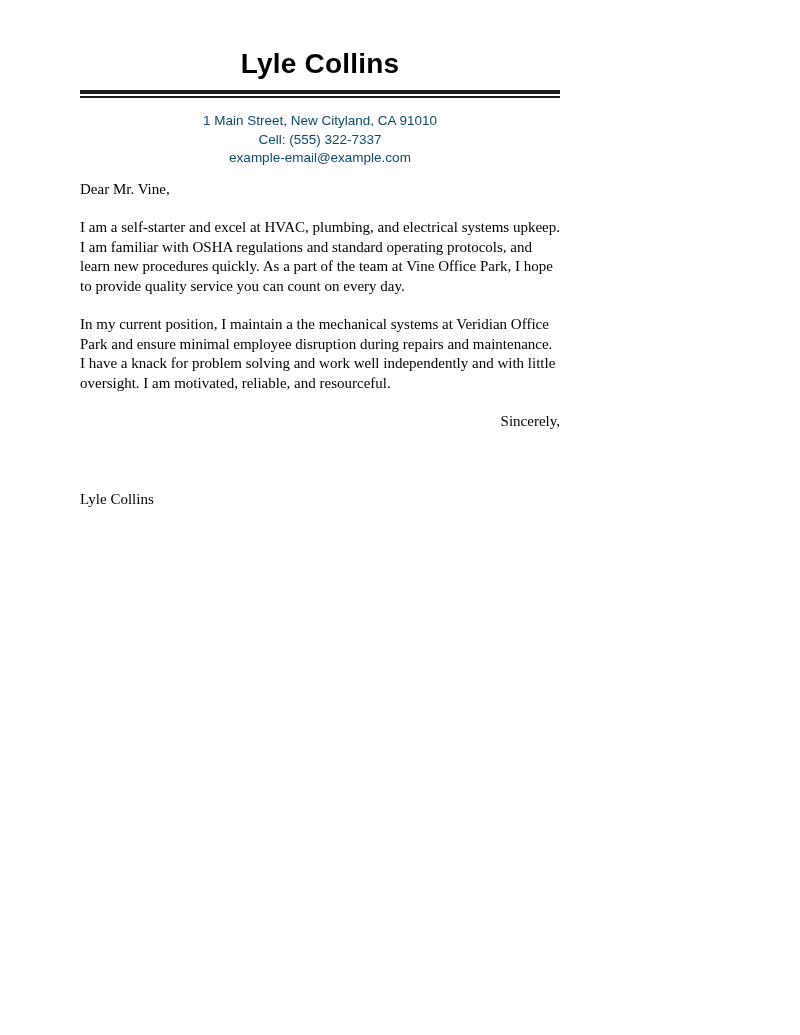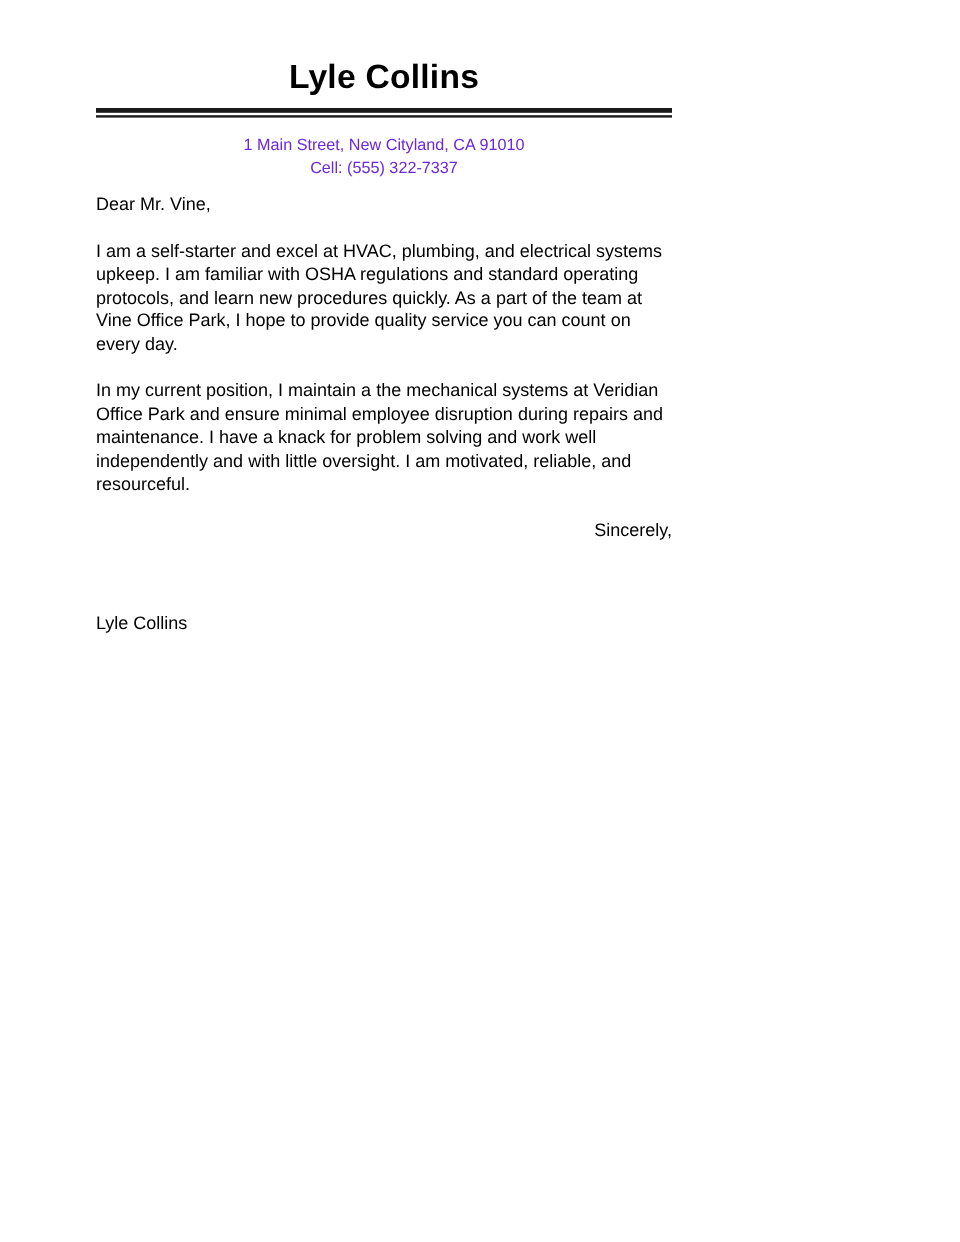--- a/index.html
+++ b/index.html
@@ -29,30 +29,31 @@
   .header-divider {
     height: 2px;
     border-top: 4px solid #1a1a1a;
     border-bottom: 2px solid #1a1a1a;
     margin: 0 0 14px 0;
   }
   .contact-block {
     text-align: center;
     font-size: 13.5px;
     line-height: 18.5px;
-    color: #6d28d9;
+    color: #0c4a6e;
     margin-bottom: 12px;
   }
   .letter-body {
     font-size: 15px;
     line-height: 19.5px;
     color: #000000;
   }
   .letter-body p {
     margin: 0 0 19px 0;
+    font-family: Liberation Serif, serif;
   }
   .letter-body p.salutation {
     margin-bottom: 19px;
   }
   .letter-body p.closing {
     margin-bottom: 4px;
     text-align: right;
   }
   .letter-body p.signature {
     margin-top: 58px;
@@ -64,20 +65,21 @@
 
 <div class="page">
 
   <h1 class="doc-title">Lyle Collins</h1>
 
   <div class="header-divider"></div>
 
   <div class="contact-block">
     <div>1 Main Street, New Cityland, CA 91010</div>
     <div>Cell: (555) 322-7337</div>
+    <div>example-email@example.com</div>
   </div>
 
   <div class="letter-body">
     <p class="salutation">Dear Mr. Vine,</p>
 
 
     <p>I am a self-starter and excel at HVAC, plumbing, and electrical systems upkeep. I am familiar with OSHA regulations and standard operating protocols, and learn new procedures quickly. As a part of the team at Vine Office Park, I hope to provide quality service you can count on every day.</p>
 
     <p>In my current position, I maintain a the mechanical systems at Veridian Office Park and ensure minimal employee disruption during repairs and maintenance. I have a knack for problem solving and work well independently and with little oversight. I am motivated, reliable, and resourceful.</p>
 

